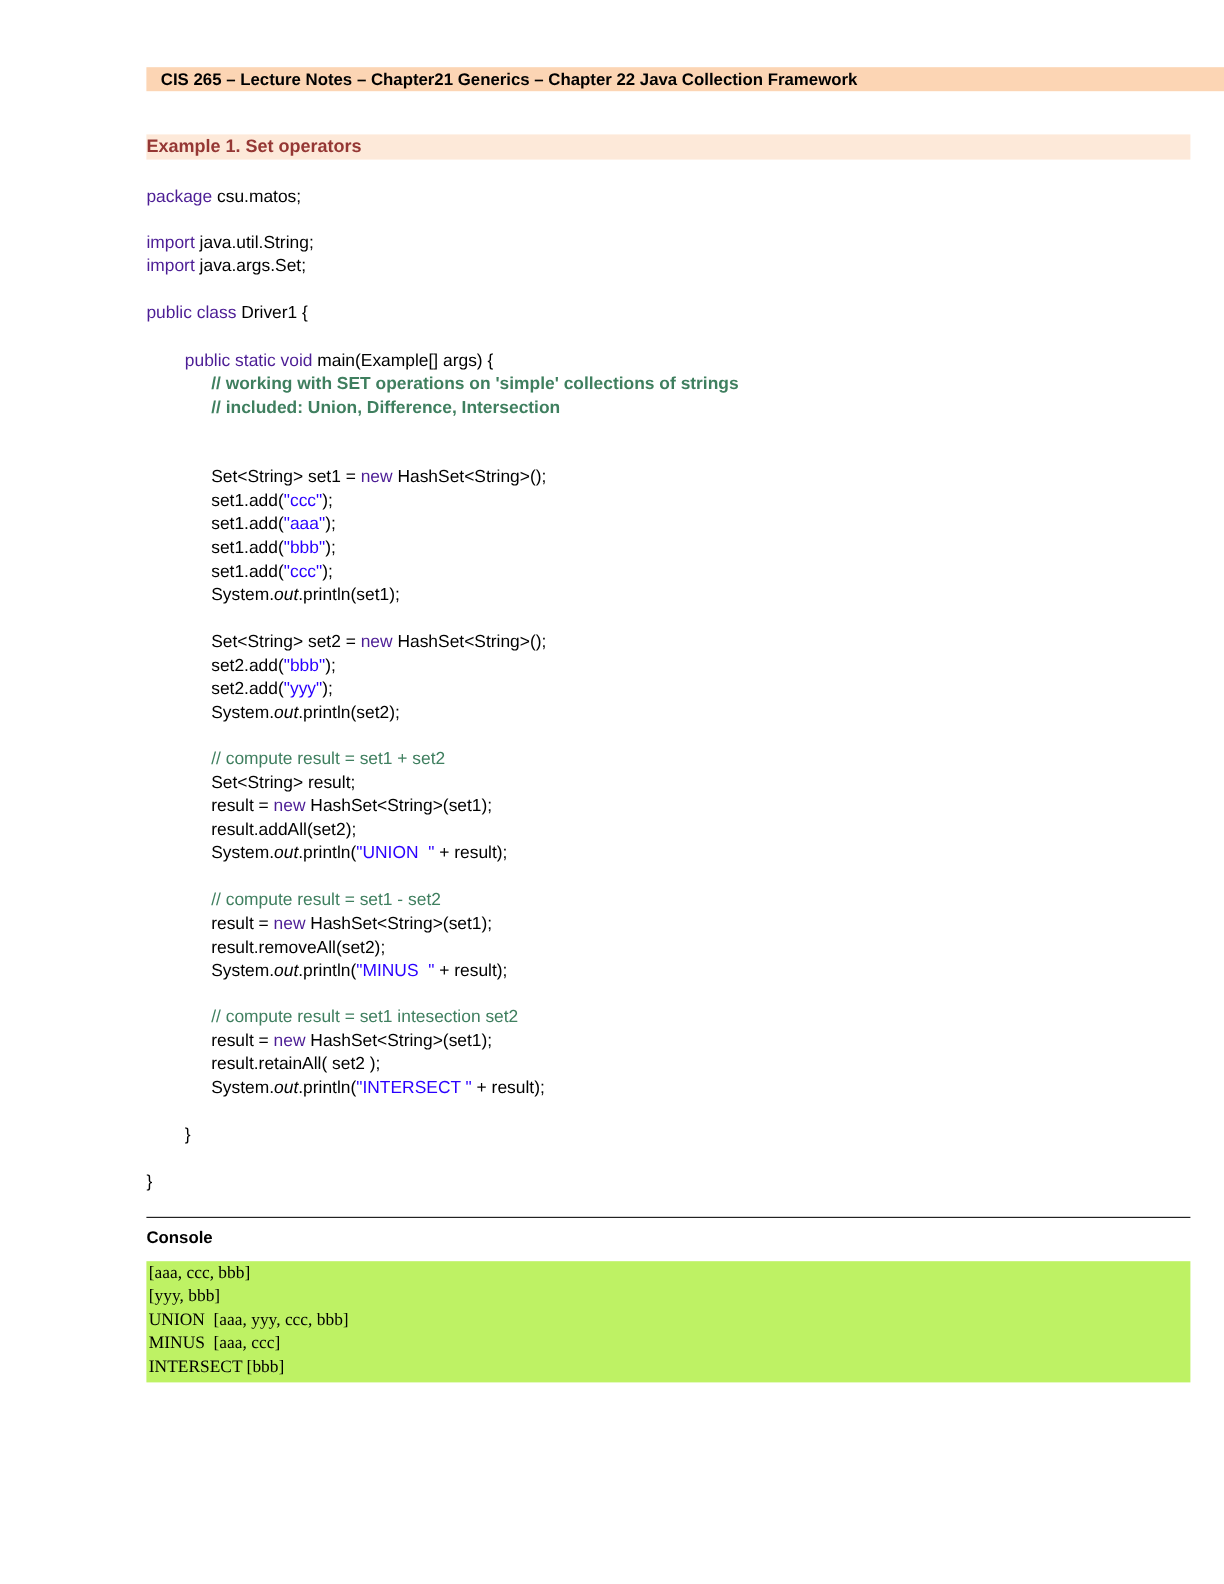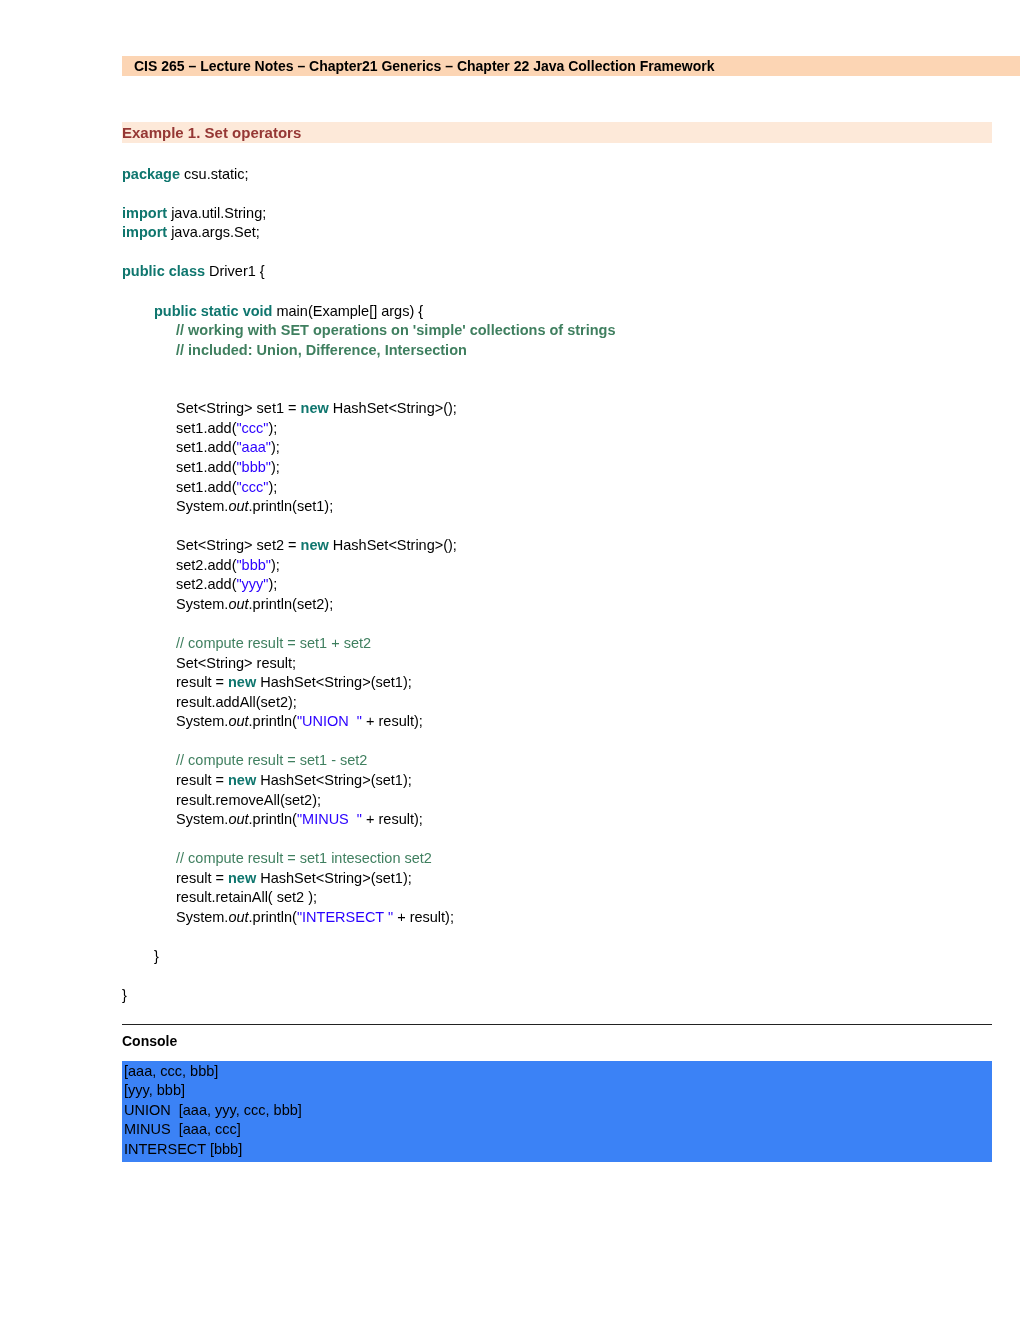--- a/index.html
+++ b/index.html
@@ -24,68 +24,68 @@
   .content {
     margin-left: 112px;
     margin-right: 28px;
   }
   .example-bar {
     background: #fde9d9;
     color: #953734;
     font-weight: bold;
     font-size: 15px;
     padding: 2px 0;
-    margin-top: 46px;
+    margin-top: 36px;
   }
   .code {
     font-family: "Segoe UI", Tahoma, sans-serif;
     font-size: 14.5px;
     line-height: 1.35;
     margin-top: 2px;
     white-space: pre;
   }
-  .kw { color: #0f766e; font-weight: bold; }
+  .kw { color: #4c1d95; font-weight: normal; }
   .cm-bold { color: #3f7f5f; font-weight: bold; text-align: right; }
   .cm { color: #3f7f5f; text-align: center; }
   .str { color: #2a00ff; }
   .fld { font-style: italic; margin-top: 20px; }
   .ind1 { padding-left: 32px; display: inline-block; }
   .ind2 { padding-left: 54px; display: inline-block; }
   hr.sep {
     border: none;
     border-top: 1px solid #222;
     margin: 18px 0 8px 0;
   }
   .console-label {
     font-weight: bold;
     font-size: 14px;
     margin-bottom: 12px;
   }
   .console-out {
-    background: #3b82f6;
-    font-family: Liberation Sans, sans-serif;
+    background: #bef264;
+    font-family: Liberation Serif, serif;
     font-size: 14.5px;
     line-height: 1.35;
     padding: 1px 2px 2px 2px;
     white-space: pre;
   }
 </style>
 </head>
 <body>
 
 <div class="page">
 
   <div class="header-bar">CIS 265 – Lecture Notes – Chapter21 Generics – Chapter 22 Java Collection Framework</div>
 
   <div class="content">
 
     <div class="example-bar">Example 1. Set operators</div>
 
     <div class="code">
-<span class="kw">package</span><span> csu.static;</span>
+<span class="kw">package</span><span> csu.matos;</span>
 
 <span class="kw">import</span><span> java.util.String;</span>
 <span class="kw">import</span><span> java.args.Set;</span>
 
 <span class="kw">public class</span><span> Driver1 {</span>
 
 <span class="ind1"><span class="kw">public static void</span><span> main(Example[] args) {</span></span>
 <span class="ind2"><span class="cm-bold">// working with SET operations on 'simple' collections of strings</span></span>
 <span class="ind2"><span class="cm-bold">// included: Union, Difference, Intersection</span></span>
 

